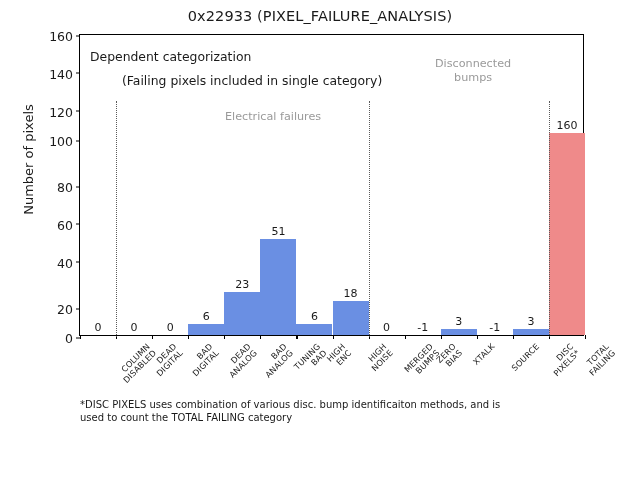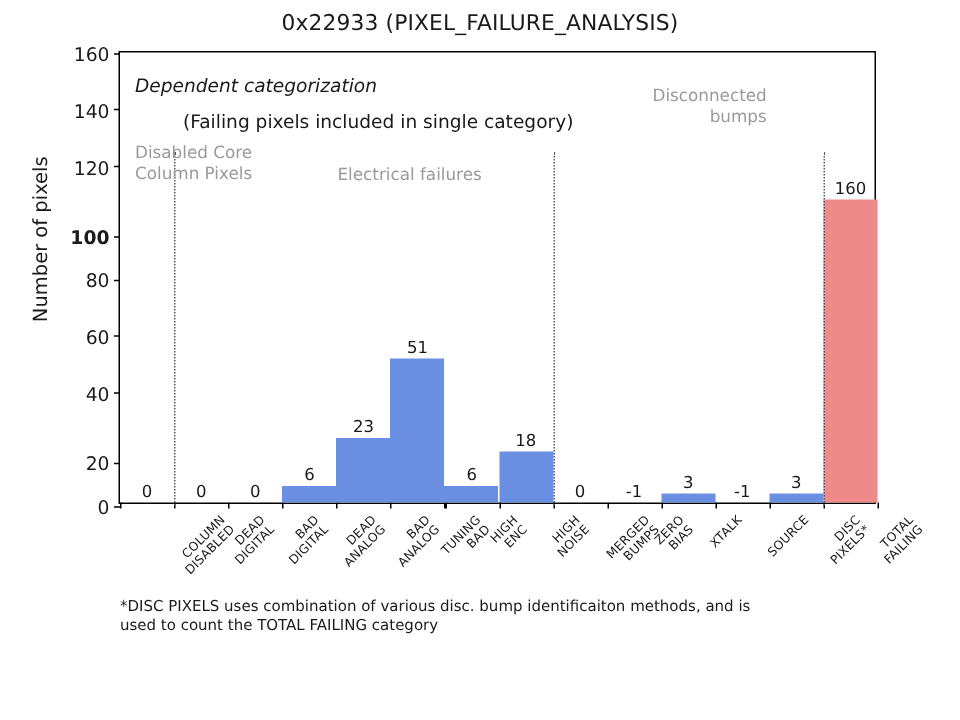--- a/index.html
+++ b/index.html
@@ -172,21 +172,21 @@
 
   <div id="y-axis-label">Number of pixels</div>
 
   <div id="plot-area">
     <div id="plot-inner">
         <div class="y-tick" style="top: 302px;"><span class="y-tick-label">0</span><span class="y-tick-mark"></span></div>
         <div class="y-tick" style="top: 273px; text-decoration: underline;"><span class="y-tick-label">20</span><span class="y-tick-mark"></span></div>
         <div class="y-tick" style="top: 226.5px;"><span class="y-tick-label">40</span><span class="y-tick-mark"></span></div>
         <div class="y-tick" style="top: 188.75px;"><span class="y-tick-label">60</span><span class="y-tick-mark"></span></div>
         <div class="y-tick" style="top: 151px;"><span class="y-tick-label">80</span><span class="y-tick-mark"></span></div>
-        <div class="y-tick" style="top: 122px; font-weight: bold;"><span class="y-tick-label">100</span><span class="y-tick-mark"></span></div>
+        <div class="y-tick" style="top: 105px;"><span class="y-tick-label">100</span><span class="y-tick-mark"></span></div>
         <div class="y-tick" style="top: 75.5px;"><span class="y-tick-label">120</span><span class="y-tick-mark"></span></div>
         <div class="y-tick" style="top: 37.75px;"><span class="y-tick-label">140</span><span class="y-tick-mark"></span></div>
         <div class="y-tick" style="top: 0px;"><span class="y-tick-label">160</span><span class="y-tick-mark"></span></div>
         <div class="bar-value" style="left: 18.0357px; transform: translateX(-50%); bottom: 0px; position: absolute;">0</div>
         <div class="x-tick-mark" style="left: 36.0714px;"></div>
         <div class="bar-value" style="left: 54.1071px; transform: translateX(-50%); bottom: 0px; position: absolute;">0</div>
         <div class="x-tick-mark" style="left: 72.1429px;"></div>
         <div class="bar-value" style="left: 90.1786px; transform: translateX(-50%); bottom: 0px; position: absolute;">0</div>
         <div class="x-tick-mark" style="left: 108.214px;"></div>
         <div class="bar" style="left: 108.214px; width: 36.0714px; height: 11.325px; background: rgb(106, 143, 227);"></div>
@@ -216,26 +216,24 @@
         <div class="bar" style="left: 432.857px; width: 36.0714px; height: 5.6625px; background: rgb(106, 143, 227);"></div>
         <div class="bar-value" style="left: 450.893px; transform: translateX(-50%); bottom: 5.6625px; position: absolute;">3</div>
         <div class="x-tick-mark" style="left: 468.929px;"></div>
         <div class="bar" style="left: 468.929px; width: 36.0714px; height: 201.962px; background: rgb(239, 138, 138);"></div>
         <div class="bar-value" style="left: 486.964px; transform: translateX(-50%); bottom: 201.962px; position: absolute;">160</div>
         <div class="x-tick-mark" style="left: 505px;"></div>
         <div class="x-tick-mark" style="left: 0px;"></div>
         <div class="divider" style="left: 36.0714px; height: 235.938px; top: 66.0625px;"></div>
         <div class="divider" style="left: 288.571px; height: 235.938px; top: 66.0625px;"></div>
         <div class="divider" style="left: 468.929px; height: 235.938px; top: 66.0625px;"></div>
-        <div class="annot annot-main" style="left: 10px; top: 14px; font-style: italic;">Dependent categorization</div>
+        <div class="annot annot-main" style="left: 10px; top: 14px;">Dependent categorization</div>
         <div class="annot annot-main" style="left: 10px; top: 38px; margin-left: 32px;">(Failing pixels included in single category)</div>
-        <div class="annot annot-group" style="left: 10px; top: 60px;">Disabled Core
-Column Pixels</div>
         <div class="annot annot-group" style="left: 145px; top: 75px;">Electrical failures</div>
-        <div class="annot annot-group" style="left: 355px; top: 22px; text-align: right;">Disconnected
+        <div class="annot annot-group" style="left: 355px; top: 22px; text-align: center;">Disconnected
 bumps</div>
       </div>
   </div>
 
   <div id="footnote">*DISC PIXELS uses combination of various disc. bump identificaiton methods, and is
 used to count the TOTAL FAILING category</div>
 <div class="x-tick-label" style="left: 103.036px;">COLUMN
 DISABLED</div>
     <div class="x-tick-label" style="left: 139.107px;">DEAD
 DIGITAL</div>

